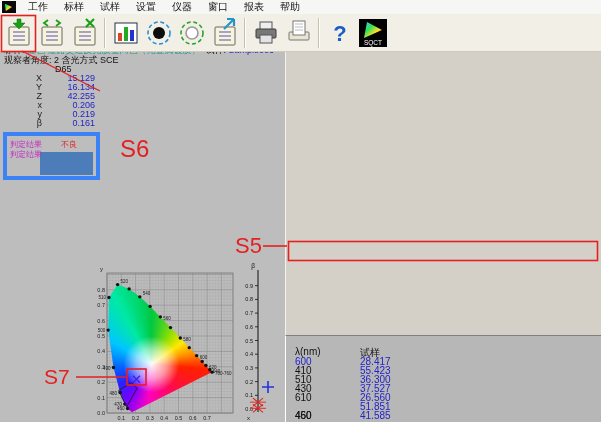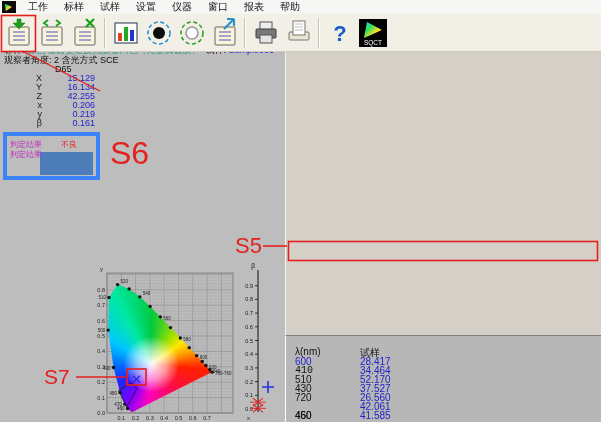--- a/index.html
+++ b/index.html
@@ -345,30 +345,30 @@
         </div>
       </div>
   </div>
 
   <div class="spanel"></div>
   <div class="spec-col" style="left:295px;top:346px">λ(nm)</div>
   <div class="spec-col" style="left:360px;top:346px">试样</div>
   <div id="spec-rows">
       <div class="spec-col" style="left: 295px; top: 356px; color: rgb(35, 35, 204);">600</div>
       <div class="spec-col" style="left: 360px; top: 356px; color: rgb(35, 35, 204);">28.417</div>
-      <div class="spec-col" style="left: 295px; top: 365px; color: rgb(17, 17, 17); font-family: Liberation Mono, monospace;">410</div>
-      <div class="spec-col" style="left: 360px; top: 365px; color: rgb(35, 35, 204);">34.464</div>
+      <div class="spec-col" style="left: 295px; top: 365px; color: rgb(17, 17, 17);">410</div>
+      <div class="spec-col" style="left: 360px; top: 365px; color: rgb(35, 35, 204);">55.423</div>
       <div class="spec-col" style="left: 295px; top: 374px; color: rgb(17, 17, 17);">510</div>
-      <div class="spec-col" style="left: 360px; top: 374px; color: rgb(35, 35, 204);">52.170</div>
+      <div class="spec-col" style="left: 360px; top: 374px; color: rgb(35, 35, 204);">36.300</div>
       <div class="spec-col" style="left: 295px; top: 383px; color: rgb(17, 17, 17);">430</div>
       <div class="spec-col" style="left: 360px; top: 383px; color: rgb(35, 35, 204);">37.527</div>
-      <div class="spec-col" style="left: 295px; top: 392px; color: rgb(17, 17, 17);">720</div>
+      <div class="spec-col" style="left: 295px; top: 392px; color: rgb(17, 17, 17);">610</div>
       <div class="spec-col" style="left: 360px; top: 392px; color: rgb(35, 35, 204);">26.560</div>
       <div class="spec-col" style="left: 295px; top: 410px; color: rgb(17, 17, 17);">450</div>
-      <div class="spec-col" style="left: 360px; top: 401px; color: rgb(35, 35, 204);">42.061</div>
+      <div class="spec-col" style="left: 360px; top: 401px; color: rgb(35, 35, 204);">51.851</div>
       <div class="spec-col" style="left: 295px; top: 410px; color: rgb(17, 17, 17);">460</div>
       <div class="spec-col" style="left: 360px; top: 410px; color: rgb(35, 35, 204);">41.585</div>
     </div>
 
   <div id="horseshoe"></div>
 
   <svg class="layer" id="under">
       <line x1="107" y1="273" x2="107" y2="413" stroke="#8f8f8f" stroke-width="0.7"></line>
       <line x1="109.86" y1="273" x2="109.86" y2="413" stroke="#aaa" stroke-width="0.4"></line>
       <line x1="112.72" y1="273" x2="112.72" y2="413" stroke="#aaa" stroke-width="0.4"></line>
@@ -550,16 +550,16 @@
       <line x1="250" y1="408.315" x2="266" y2="408.315" stroke="#e42020" stroke-width="0.9"></line>
       <path d="M253 404.315L263 412.315M263 404.315L253 412.315" stroke="#e42020" stroke-width="1.1"></path>
       <rect x="1.5" y="15.5" width="34" height="36" fill="none" stroke="#e42020" stroke-width="1.6"></rect>
       <line x1="22" y1="51" x2="100" y2="91" stroke="#e42020" stroke-width="1.4"></line>
       <line x1="263" y1="246" x2="287" y2="246" stroke="#e42020" stroke-width="1.6"></line>
       <rect x="288.5" y="241.5" width="309" height="19" fill="none" stroke="#e42020" stroke-width="1.6"></rect>
       <line x1="76" y1="377" x2="126" y2="377" stroke="#e42020" stroke-width="1.6"></line>
       <rect x="127" y="369" width="19" height="16" fill="none" stroke="#e42020" stroke-width="1.6"></rect>
     </svg>
 
-  <div class="anno" style="left:110px;top:135px;font-size:32px">S6</div>
+  <div class="anno" style="left:120px;top:135px;font-size:24px">S6</div>
   <div class="anno" style="left:235px;top:233px;font-size:22px">S5</div>
   <div class="anno" style="left:44px;top:365px;font-size:21px">S7</div>
 </div>
 
 </body></html>

